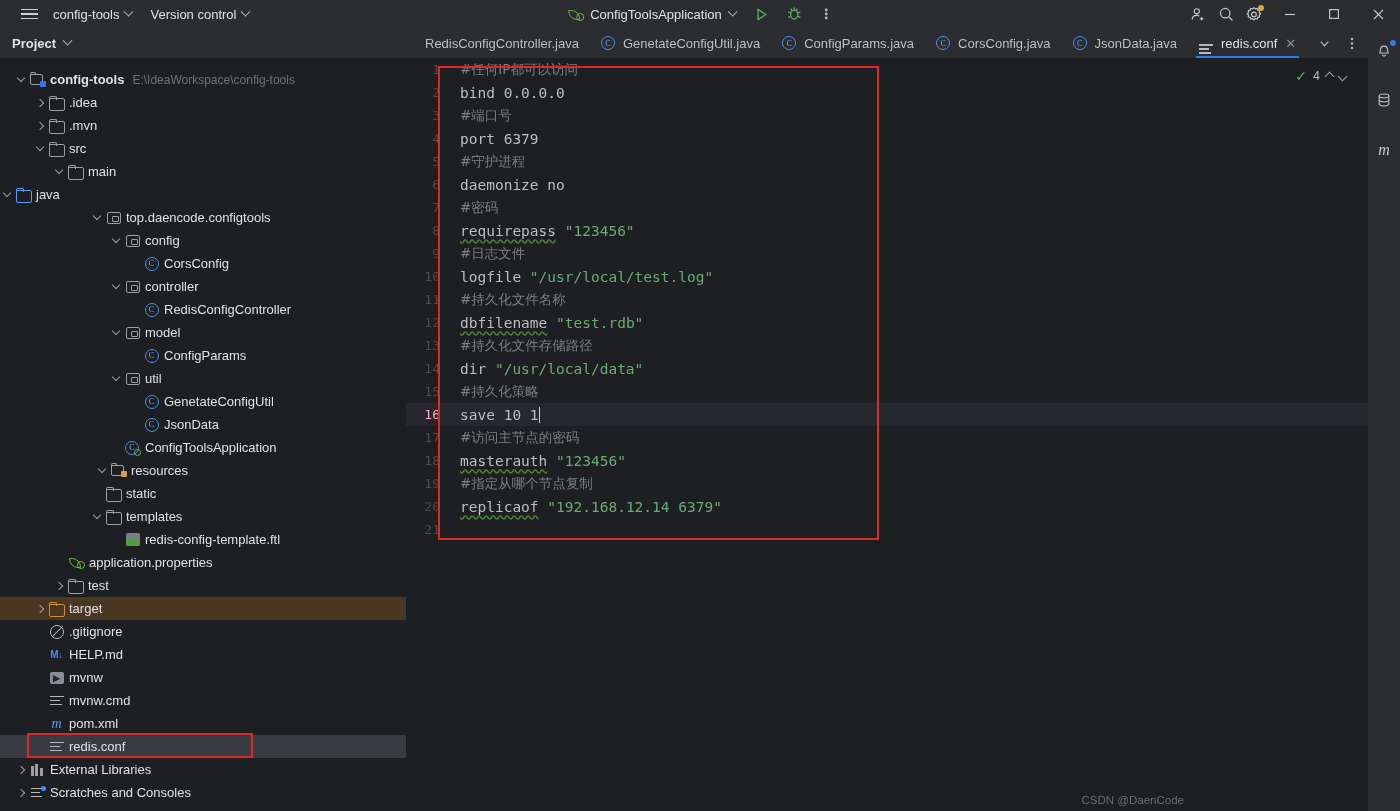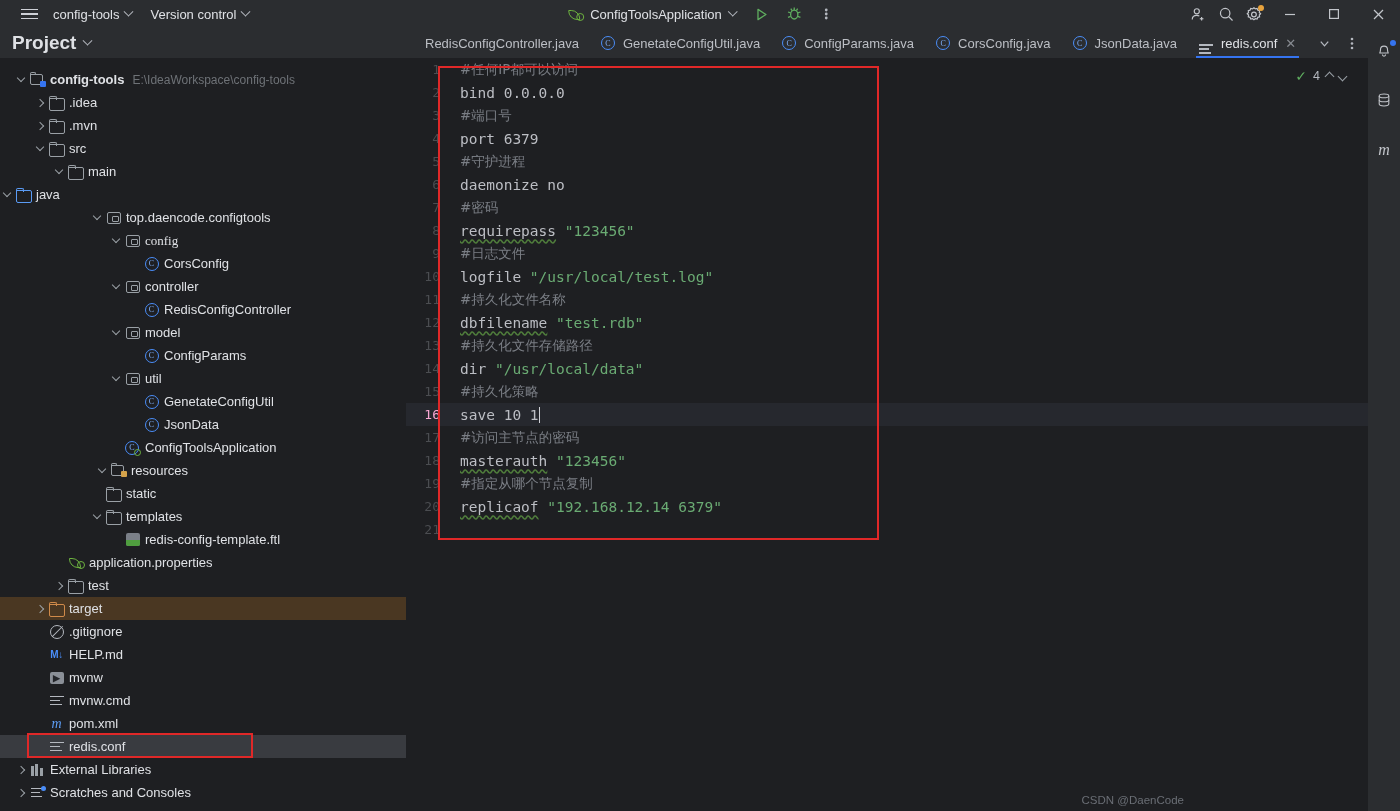--- a/index.html
+++ b/index.html
@@ -51,21 +51,21 @@
     position: absolute; right: 0; top: 0; height: 28px;
     display: flex; align-items: center;
   }
   .win-btn { width: 44px; height: 28px; display:flex; align-items:center; justify-content:center; cursor:pointer; }
 
   
   .proj-header {
     position: absolute; left: 0; top: 28px; width: 406px; height: 30px;
     background: #2b2d30; display: flex; align-items: center; padding-left: 12px;
   }
-  .proj-header .lbl { font-size: 19px; font-weight: bold; color: #dfe1e5; }
+  .proj-header .lbl { font-size: 13px; font-weight: bold; color: #dfe1e5; }
   .proj-tree {
     position: absolute; left: 0; top: 58px; width: 406px; height: 753px;
     background: #1e1f22; overflow: hidden; padding-top: 10px;
   }
   .trow {
     display: flex; align-items: center; height: 23px;
     font-size: 13px; color: #dfe1e5; white-space: nowrap; cursor: pointer;
     position: relative;
   }
   .trow .arrow {
@@ -394,21 +394,21 @@
       </div>
       <div class="trow" style="padding-left: 90px;">
         <span class="arrow down">
           <i></i>
         </span>
         <span class="ic">
           <span class="pkg"></span>
         </span>
         <span class="tx">top.daencode.configtools</span>
       </div>
-      <div class="trow" style="padding-left: 109px; font-family: Liberation Serif, serif;">
+      <div class="trow" style="padding-left: 109px;">
         <span class="arrow down">
           <i></i>
         </span>
         <span class="ic">
           <span class="pkg"></span>
         </span>
         <span class="tx">config</span>
       </div>
       <div class="trow" style="padding-left: 128px;">
         <span class="arrow"></span>

